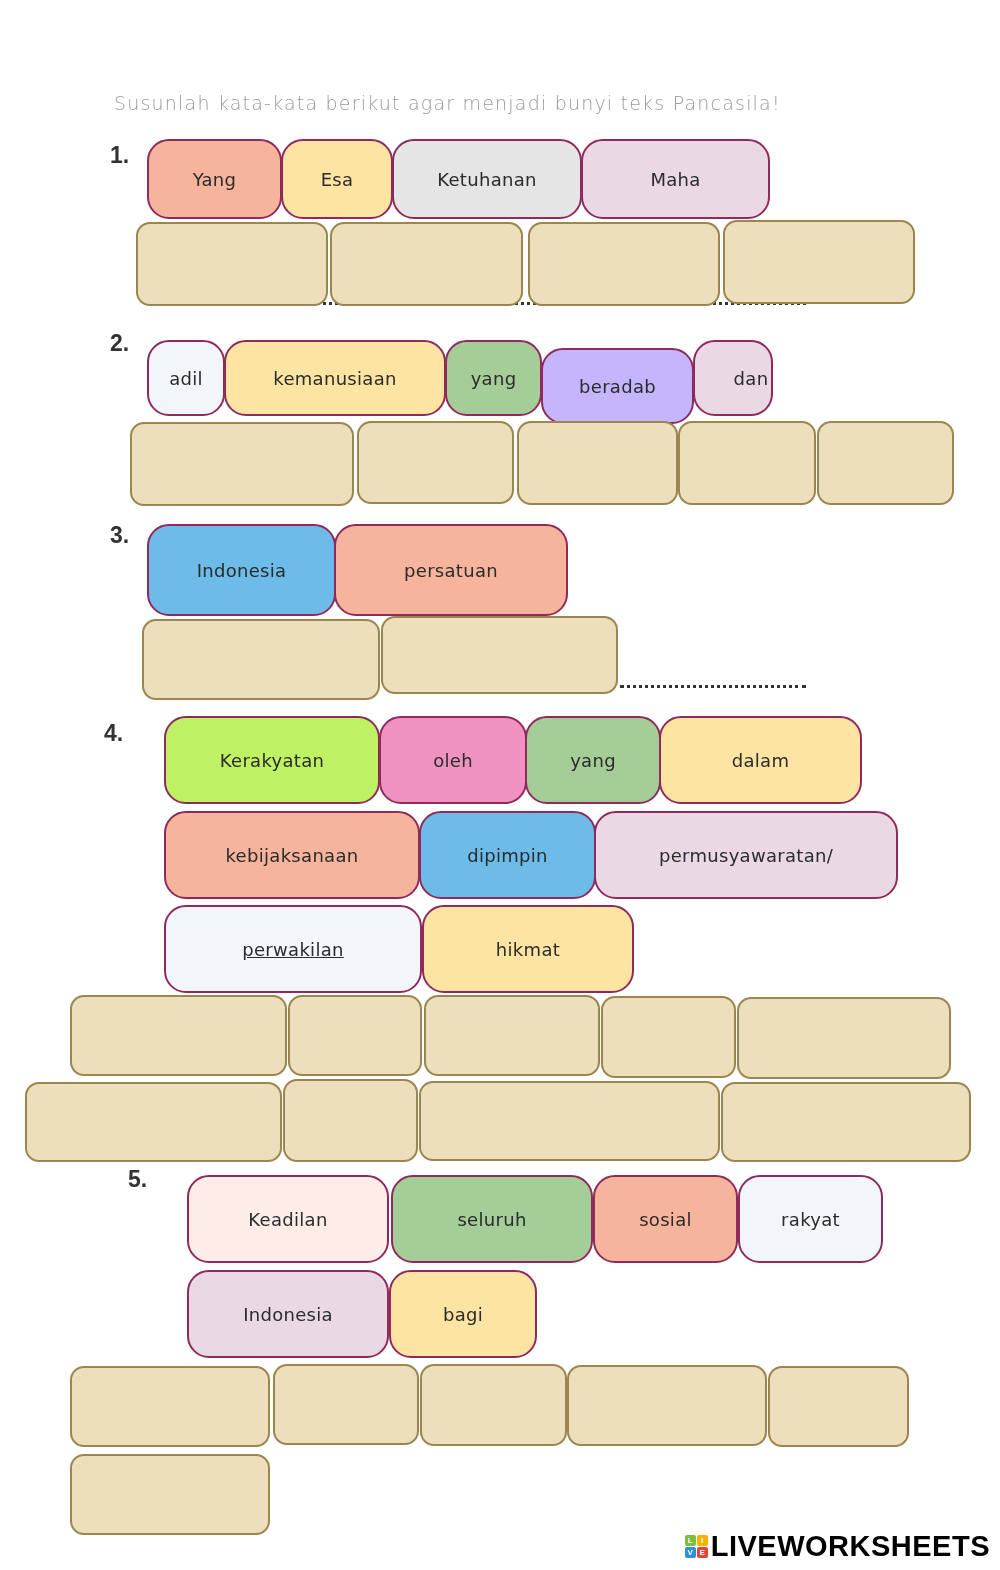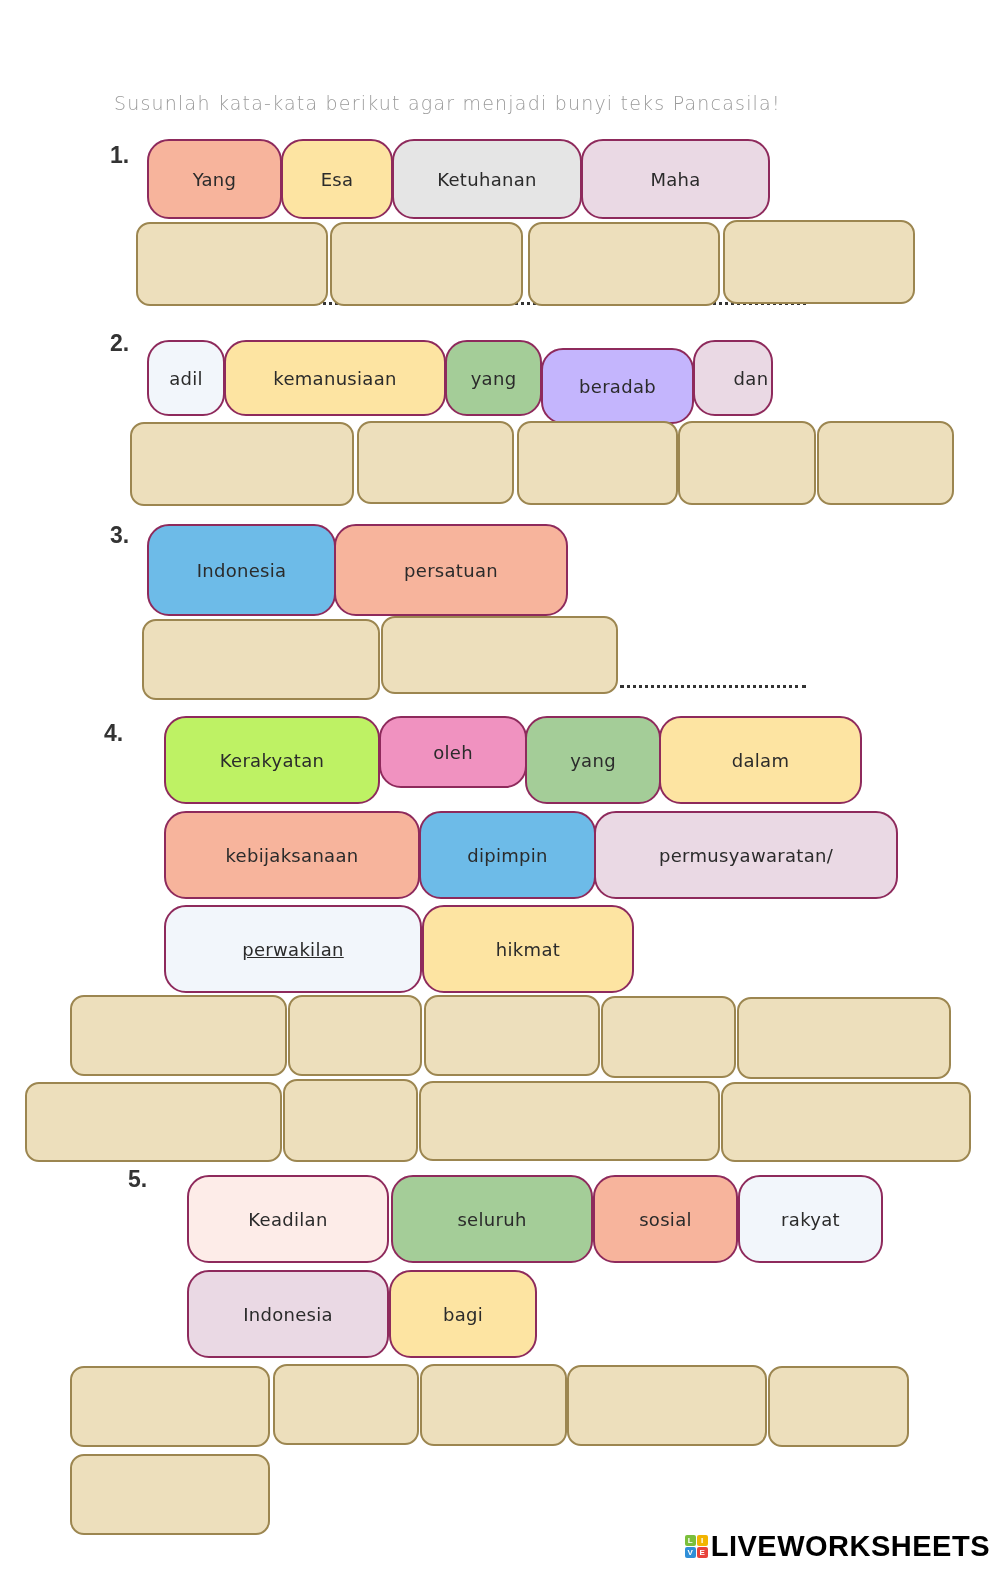--- a/index.html
+++ b/index.html
@@ -78,21 +78,21 @@
 
 <div class="abs num" style="left:110px;top:522px;">3.</div>
 <div class="abs tile" style="left:147px;top:524px;width:189px;height:92px;background:#6dbbe8;">Indonesia</div>
 <div class="abs tile" style="left:334px;top:524px;width:234px;height:92px;background:#f7b49c;">persatuan</div>
 <div class="abs slot" style="left:142px;top:619px;width:238px;height:81px;"></div>
 <div class="abs slot" style="left:381px;top:616px;width:237px;height:78px;"></div>
 <div class="abs dots" style="left:620px;top:685px;width:186px;"></div>
 
 <div class="abs num" style="left:104px;top:720px;">4.</div>
 <div class="abs tile" style="left:164px;top:716px;width:216px;height:88px;background:#bef264;">Kerakyatan</div>
-<div class="abs tile" style="left:379px;top:716px;width:148px;height:72px;background:#f092c0;">oleh</div>
+<div class="abs tile" style="left:379px;top:716px;width:148px;height:88px;background:#f092c0;">oleh</div>
 <div class="abs tile" style="left:525px;top:716px;width:136px;height:88px;background:#a4cd98;">yang</div>
 <div class="abs tile" style="left:659px;top:716px;width:203px;height:88px;background:#fde4a2;">dalam</div>
 <div class="abs tile" style="left:164px;top:811px;width:256px;height:88px;background:#f7b49c;">kebijaksanaan</div>
 <div class="abs tile" style="left:419px;top:811px;width:177px;height:88px;background:#6dbbe8;">dipimpin</div>
 <div class="abs tile" style="left:594px;top:811px;width:304px;height:88px;background:#ead9e4;">permusyawaratan/</div>
 <div class="abs tile" style="left:164px;top:905px;width:258px;height:88px;background:#f2f6fb;text-decoration:underline;">perwakilan</div>
 <div class="abs tile" style="left:422px;top:905px;width:212px;height:88px;background:#fde4a2;">hikmat</div>
 <div class="abs slot" style="left:70px;top:995px;width:217px;height:81px;"></div>
 <div class="abs slot" style="left:288px;top:995px;width:134px;height:81px;"></div>
 <div class="abs slot" style="left:424px;top:995px;width:176px;height:81px;"></div>

